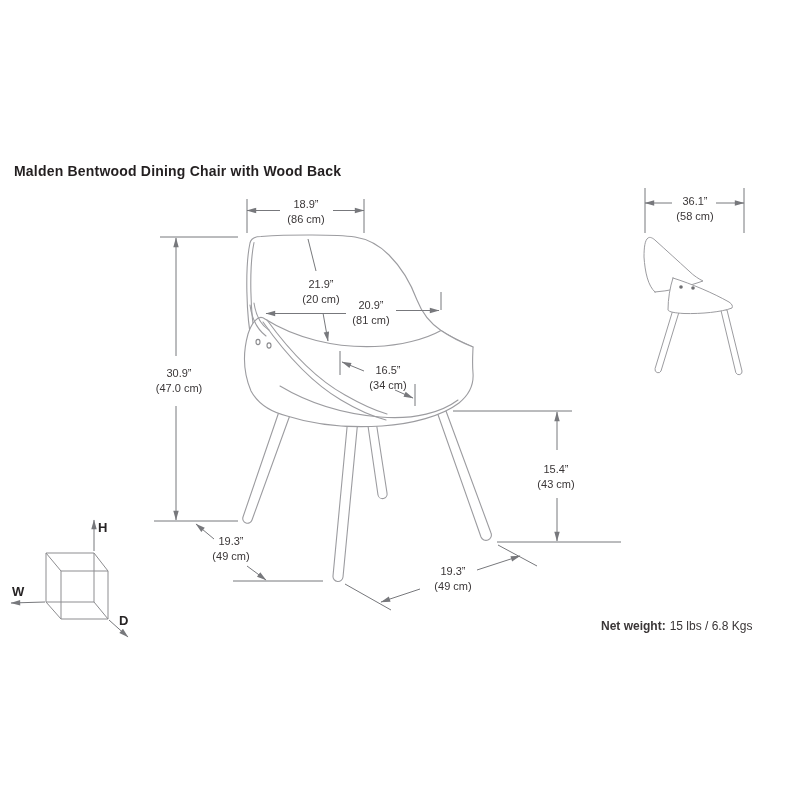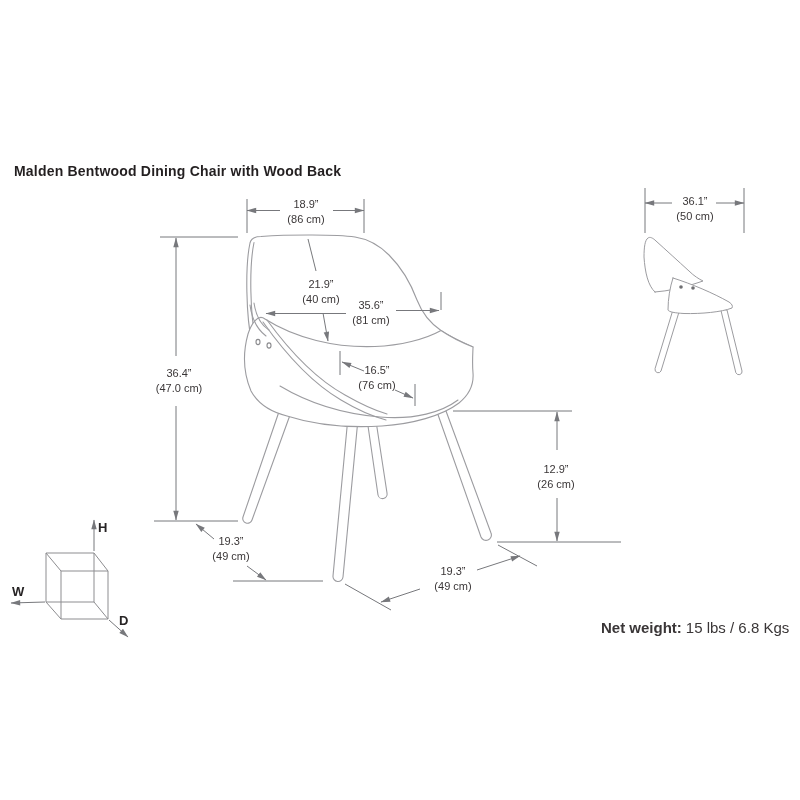--- a/index.html
+++ b/index.html
@@ -5,21 +5,21 @@
   html,body{margin:0;padding:0;background:#ffffff;}
   .canvas{position:relative;width:800px;height:800px;background:#fff;overflow:hidden;
           font-family:"Liberation Sans", sans-serif;}
   svg.art{position:absolute;left:0;top:0;}
   .page-title{position:absolute;left:14px;top:163px;font-size:14px;font-weight:bold;
               color:#231f20;letter-spacing:.2px;white-space:nowrap;}
   .dim{position:absolute;transform:translateX(-50%);text-align:center;font-size:11px;
        line-height:15px;color:#3a3637;white-space:nowrap;}
   .dim span{display:block;}
   .axis-label{position:absolute;font-size:13px;font-weight:bold;color:#272425;}
-  .net-weight{position:absolute;left:601px;top:619px;font-size:15px;color:#3a3637;white-space:nowrap;}
+  .net-weight{position:absolute;left:601px;top:619px;font-size:12px;color:#3a3637;white-space:nowrap;}
   .net-weight .lbl{font-weight:bold;}
   .net-weight .val{margin-left:4px;}
 </style>
 </head>
 <body>
 
 <div class="canvas">
 
   <svg class="art" width="800" height="800" viewBox="0 0 800 800">
     <defs>
@@ -146,56 +146,56 @@
 
   <div class="page-title">Malden Bentwood Dining Chair with Wood Back</div>
 
   <div class="dim" style="left:306px;top:197px">
     <span>18.9”</span>
     <span>(86 cm)</span>
   </div>
 
   <div class="dim" style="left:321px;top:277px">
     <span>21.9”</span>
-    <span>(40 cm)</span>
+    <span>(20 cm)</span>
   </div>
 
   <div class="dim" style="left:371px;top:298px">
-    <span>35.6”</span>
+    <span>20.9”</span>
     <span>(81 cm)</span>
   </div>
 
-  <div class="dim" style="left:377px;top:363px">
+  <div class="dim" style="left:388px;top:363px">
     <span>16.5”</span>
-    <span>(76 cm)</span>
+    <span>(34 cm)</span>
   </div>
 
   <div class="dim" style="left:179px;top:366px">
-    <span>36.4”</span>
+    <span>30.9”</span>
     <span>(47.0 cm)</span>
   </div>
 
   <div class="dim" style="left:556px;top:462px">
-    <span>12.9”</span>
-    <span>(26 cm)</span>
+    <span>15.4”</span>
+    <span>(43 cm)</span>
   </div>
 
   <div class="dim" style="left:231px;top:534px">
     <span>19.3”</span>
     <span>(49 cm)</span>
   </div>
 
   <div class="dim" style="left:453px;top:564px">
     <span>19.3”</span>
     <span>(49 cm)</span>
   </div>
 
   <div class="dim" style="left:695px;top:194px">
     <span>36.1”</span>
-    <span>(50 cm)</span>
+    <span>(58 cm)</span>
   </div>
 
   <div class="axis-label" style="left:98px;top:520px">H</div>
   <div class="axis-label" style="left:12px;top:584px">W</div>
   <div class="axis-label" style="left:119px;top:613px">D</div>
 
   <div class="net-weight">
     <span class="lbl">Net weight:</span><span class="val">15 lbs / 6.8 Kgs</span>
   </div>
 

